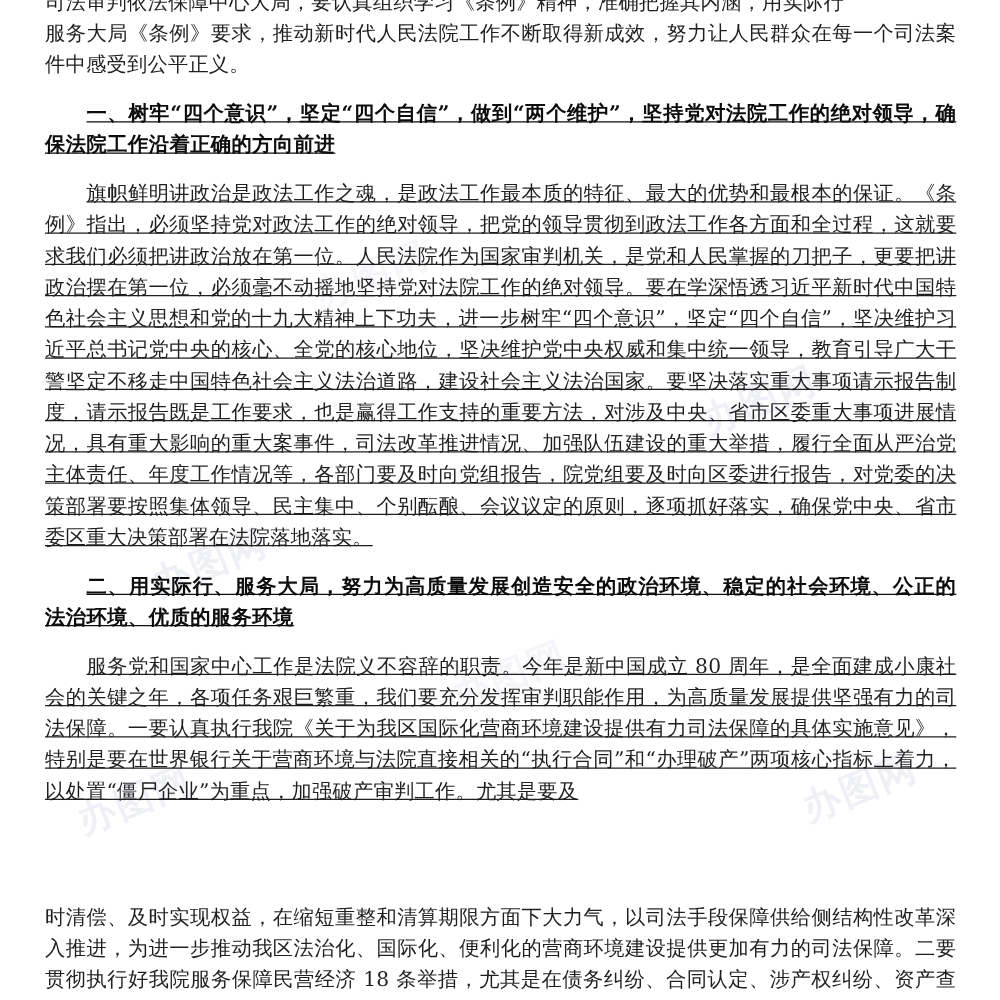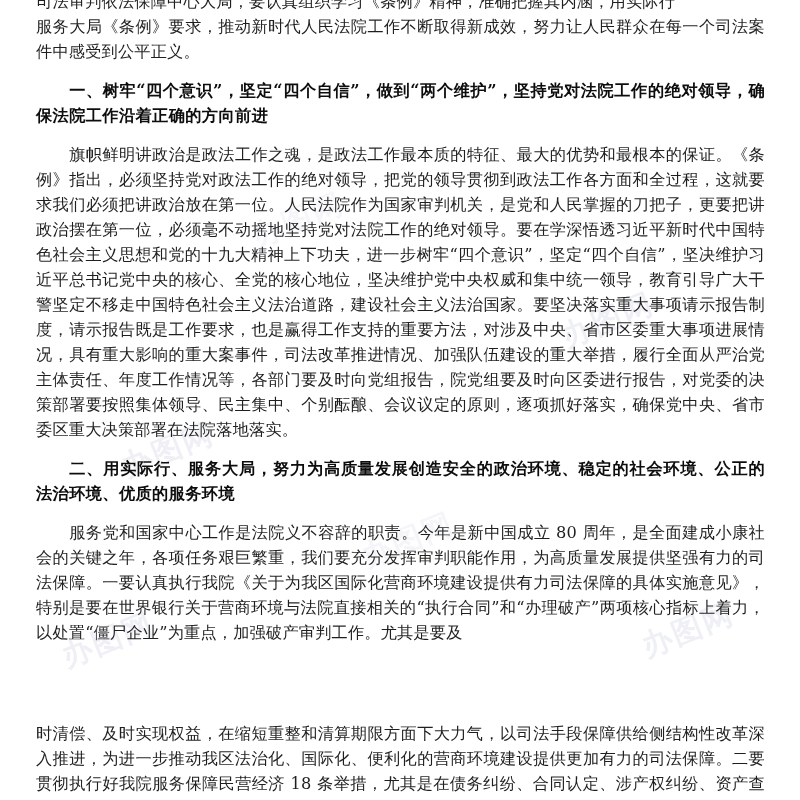--- a/index.html
+++ b/index.html
@@ -54,21 +54,21 @@
     line-height: 25px;
     letter-spacing: 0.2px;
     word-break: break-all;
     color: #1f1f1f;
   }
   .heading {
     font-weight: 700;
     color: #0d0d0d;
     letter-spacing: 0.4px;
   }
-  .indent { text-indent: 2.05em; }
+  .indent { text-indent: 2.05em; text-decoration: underline; }
   .spacer-md { height: 14px; }
 
   
   .clip-top {
     height: 14px;
     overflow: hidden;
     position: relative;
   }
   .clip-top .para {
     position: absolute;

